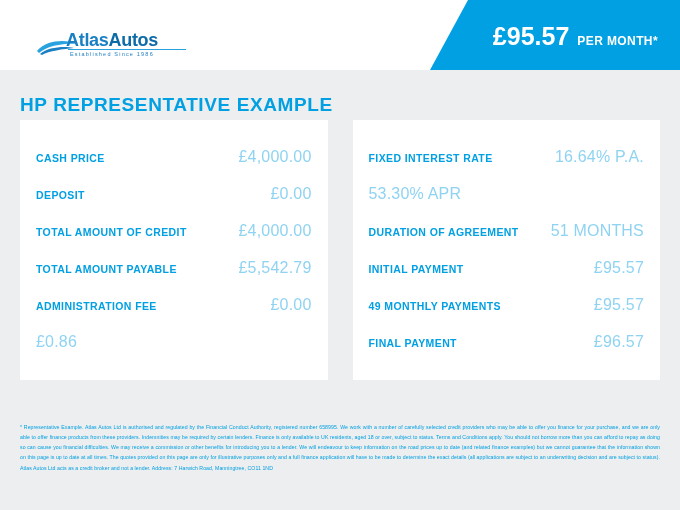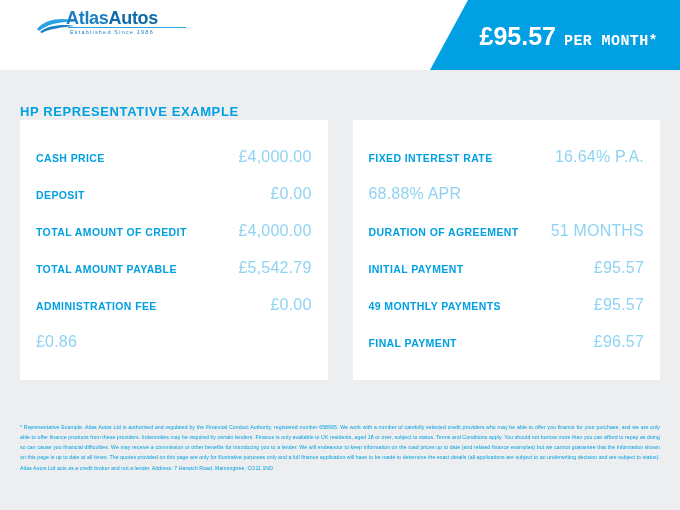--- a/index.html
+++ b/index.html
@@ -24,21 +24,21 @@
   
   .header {
     position: relative;
     height: 70px;
     background: #ffffff;
     overflow: hidden;
   }
   .brand {
     position: absolute;
     left: 36px;
-    top: 2px;
+    top: 24px;
     width: 180px;
     height: 44px;
   }
   .brand-swoosh {
     position: absolute;
     left: 0;
     top: 14px;
     width: 42px;
     height: 18px;
     overflow: hidden;
@@ -91,39 +91,38 @@
     align-items: baseline;
     gap: 8px;
   }
   .price-amount {
     font-size: 25px;
     font-weight: bold;
     color: #ffffff;
     letter-spacing: 0px;
   }
   .price-per {
-    font-size: 15px;
+    font-size: 12px;
     font-weight: bold;
     color: #ffffff;
     letter-spacing: 0.4px;
-    font-family: Liberation Mono, monospace;
   }
 
   
   .body-area {
     position: relative;
     background: #edeeef;
     height: 440px;
     padding: 0;
   }
   .section-title {
     position: absolute;
     left: 20px;
-    top: 34px;
-    font-size: 13px;
+    top: 24px;
+    font-size: 19px;
     font-weight: bold;
     color: #00a0e3;
     letter-spacing: 0.6px;
   }
 
   .cards {
     position: absolute;
     left: 20px;
     top: 50px;
     right: 20px;
@@ -230,21 +229,21 @@
           <span class="value">£0.86</span>
         </div>
       </div>
 
       <div class="card">
         <div class="row">
           <span class="label">FIXED INTEREST RATE</span>
           <span class="value">16.64% P.A.</span>
         </div>
         <div class="row">
-          <span class="value">68.88% APR</span>
+          <span class="value">53.30% APR</span>
         </div>
         <div class="row">
           <span class="label">DURATION OF AGREEMENT</span>
           <span class="value">51 MONTHS</span>
         </div>
         <div class="row">
           <span class="label">INITIAL PAYMENT</span>
           <span class="value">£95.57</span>
         </div>
         <div class="row">

